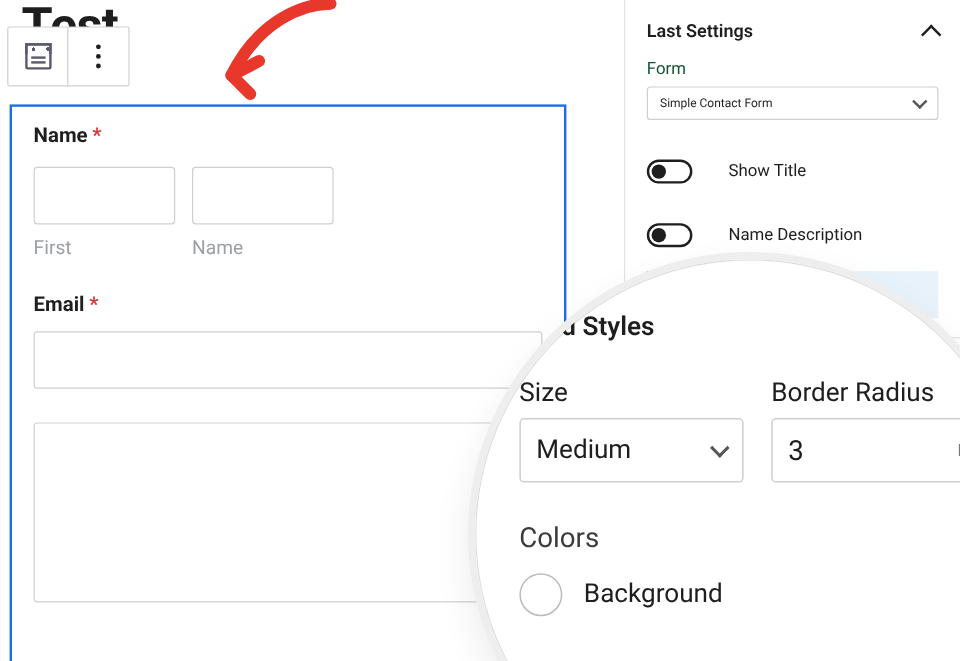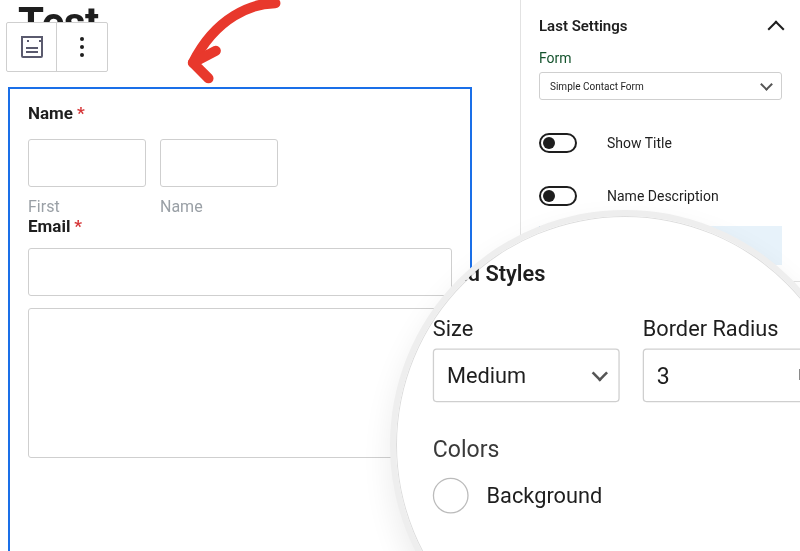--- a/index.html
+++ b/index.html
@@ -118,21 +118,21 @@
     border: 1px solid var(--border);
     border-radius: var(--radius);
     background: #fff;
   }
   .name-cell .text-input { width: 118px; }
   .sublabel {
     margin-top: 10px;
     font-size: 16px;
     color: var(--muted);
   }
-  .field-block { }
+  .field-block { margin-top: 28px; }
   .email-input, .textarea-input {
     margin-top: 12px;
     width: 100%;
   }
   .email-input { height: 48px; }
   .textarea-input { height: 150px; }
 
   
   .arrow-svg {
     position: absolute;

